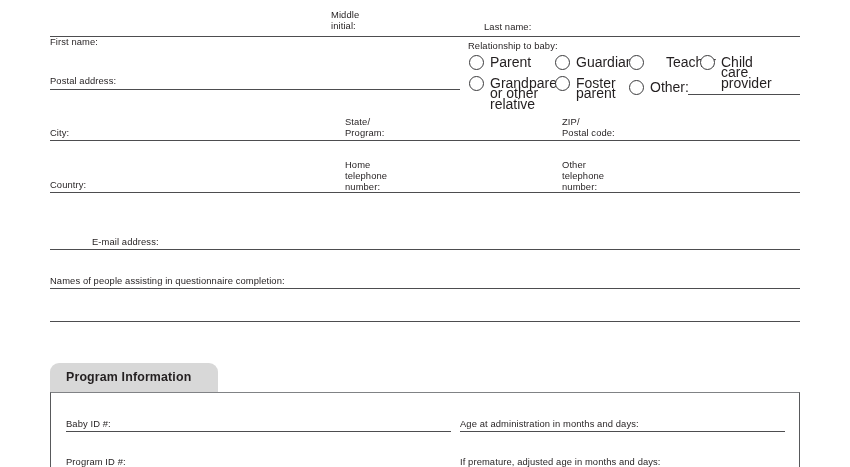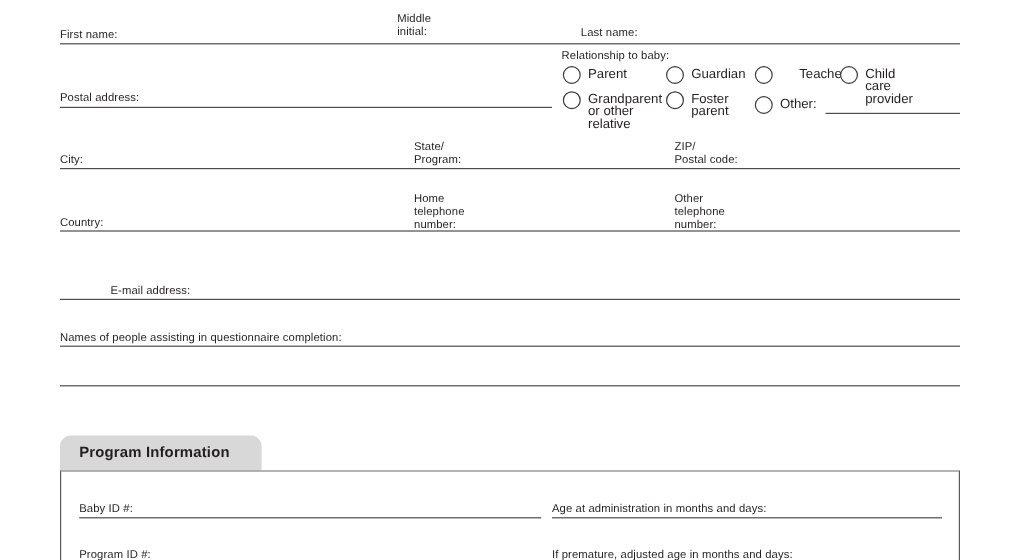--- a/index.html
+++ b/index.html
@@ -45,21 +45,21 @@
   .radio-circle {
     width: 15px;
     height: 15px;
     border: 1.3px solid #3b3b3d;
     border-radius: 50%;
     box-sizing: border-box;
     flex: 0 0 auto;
     background: #fff;
   }
   .radio-text {
-    font-size: 11px;
+    font-size: 14px;
     line-height: 10.5px;
     margin-left: 6px;
     margin-top: 1.5px;
     white-space: pre-line;
     color: #231f20;
   }
   
   .panel {
     position: absolute;
     left: 50px;
@@ -90,21 +90,21 @@
     color: #231f20;
     letter-spacing: 0.15px;
     white-space: pre;
   }
 </style>
 </head>
 <body>
 
 <div class="page">
 
-  <div class="lbl" style="left:50px; top:23px;">First name:</div>
+  <div class="lbl" style="left:50px; top:36px;">First name:</div>
 
   <div class="lbl" style="left:331px; top:9px;">Middle
 initial:</div>
 
   <div class="lbl" style="left:484px; top:21px;">Last name:</div>
 
   <div class="rule" style="left:50px; top:36px; width:750px;"></div>
 
   <div class="lbl" style="left:50px; top:75px;">Postal address:</div>
 

